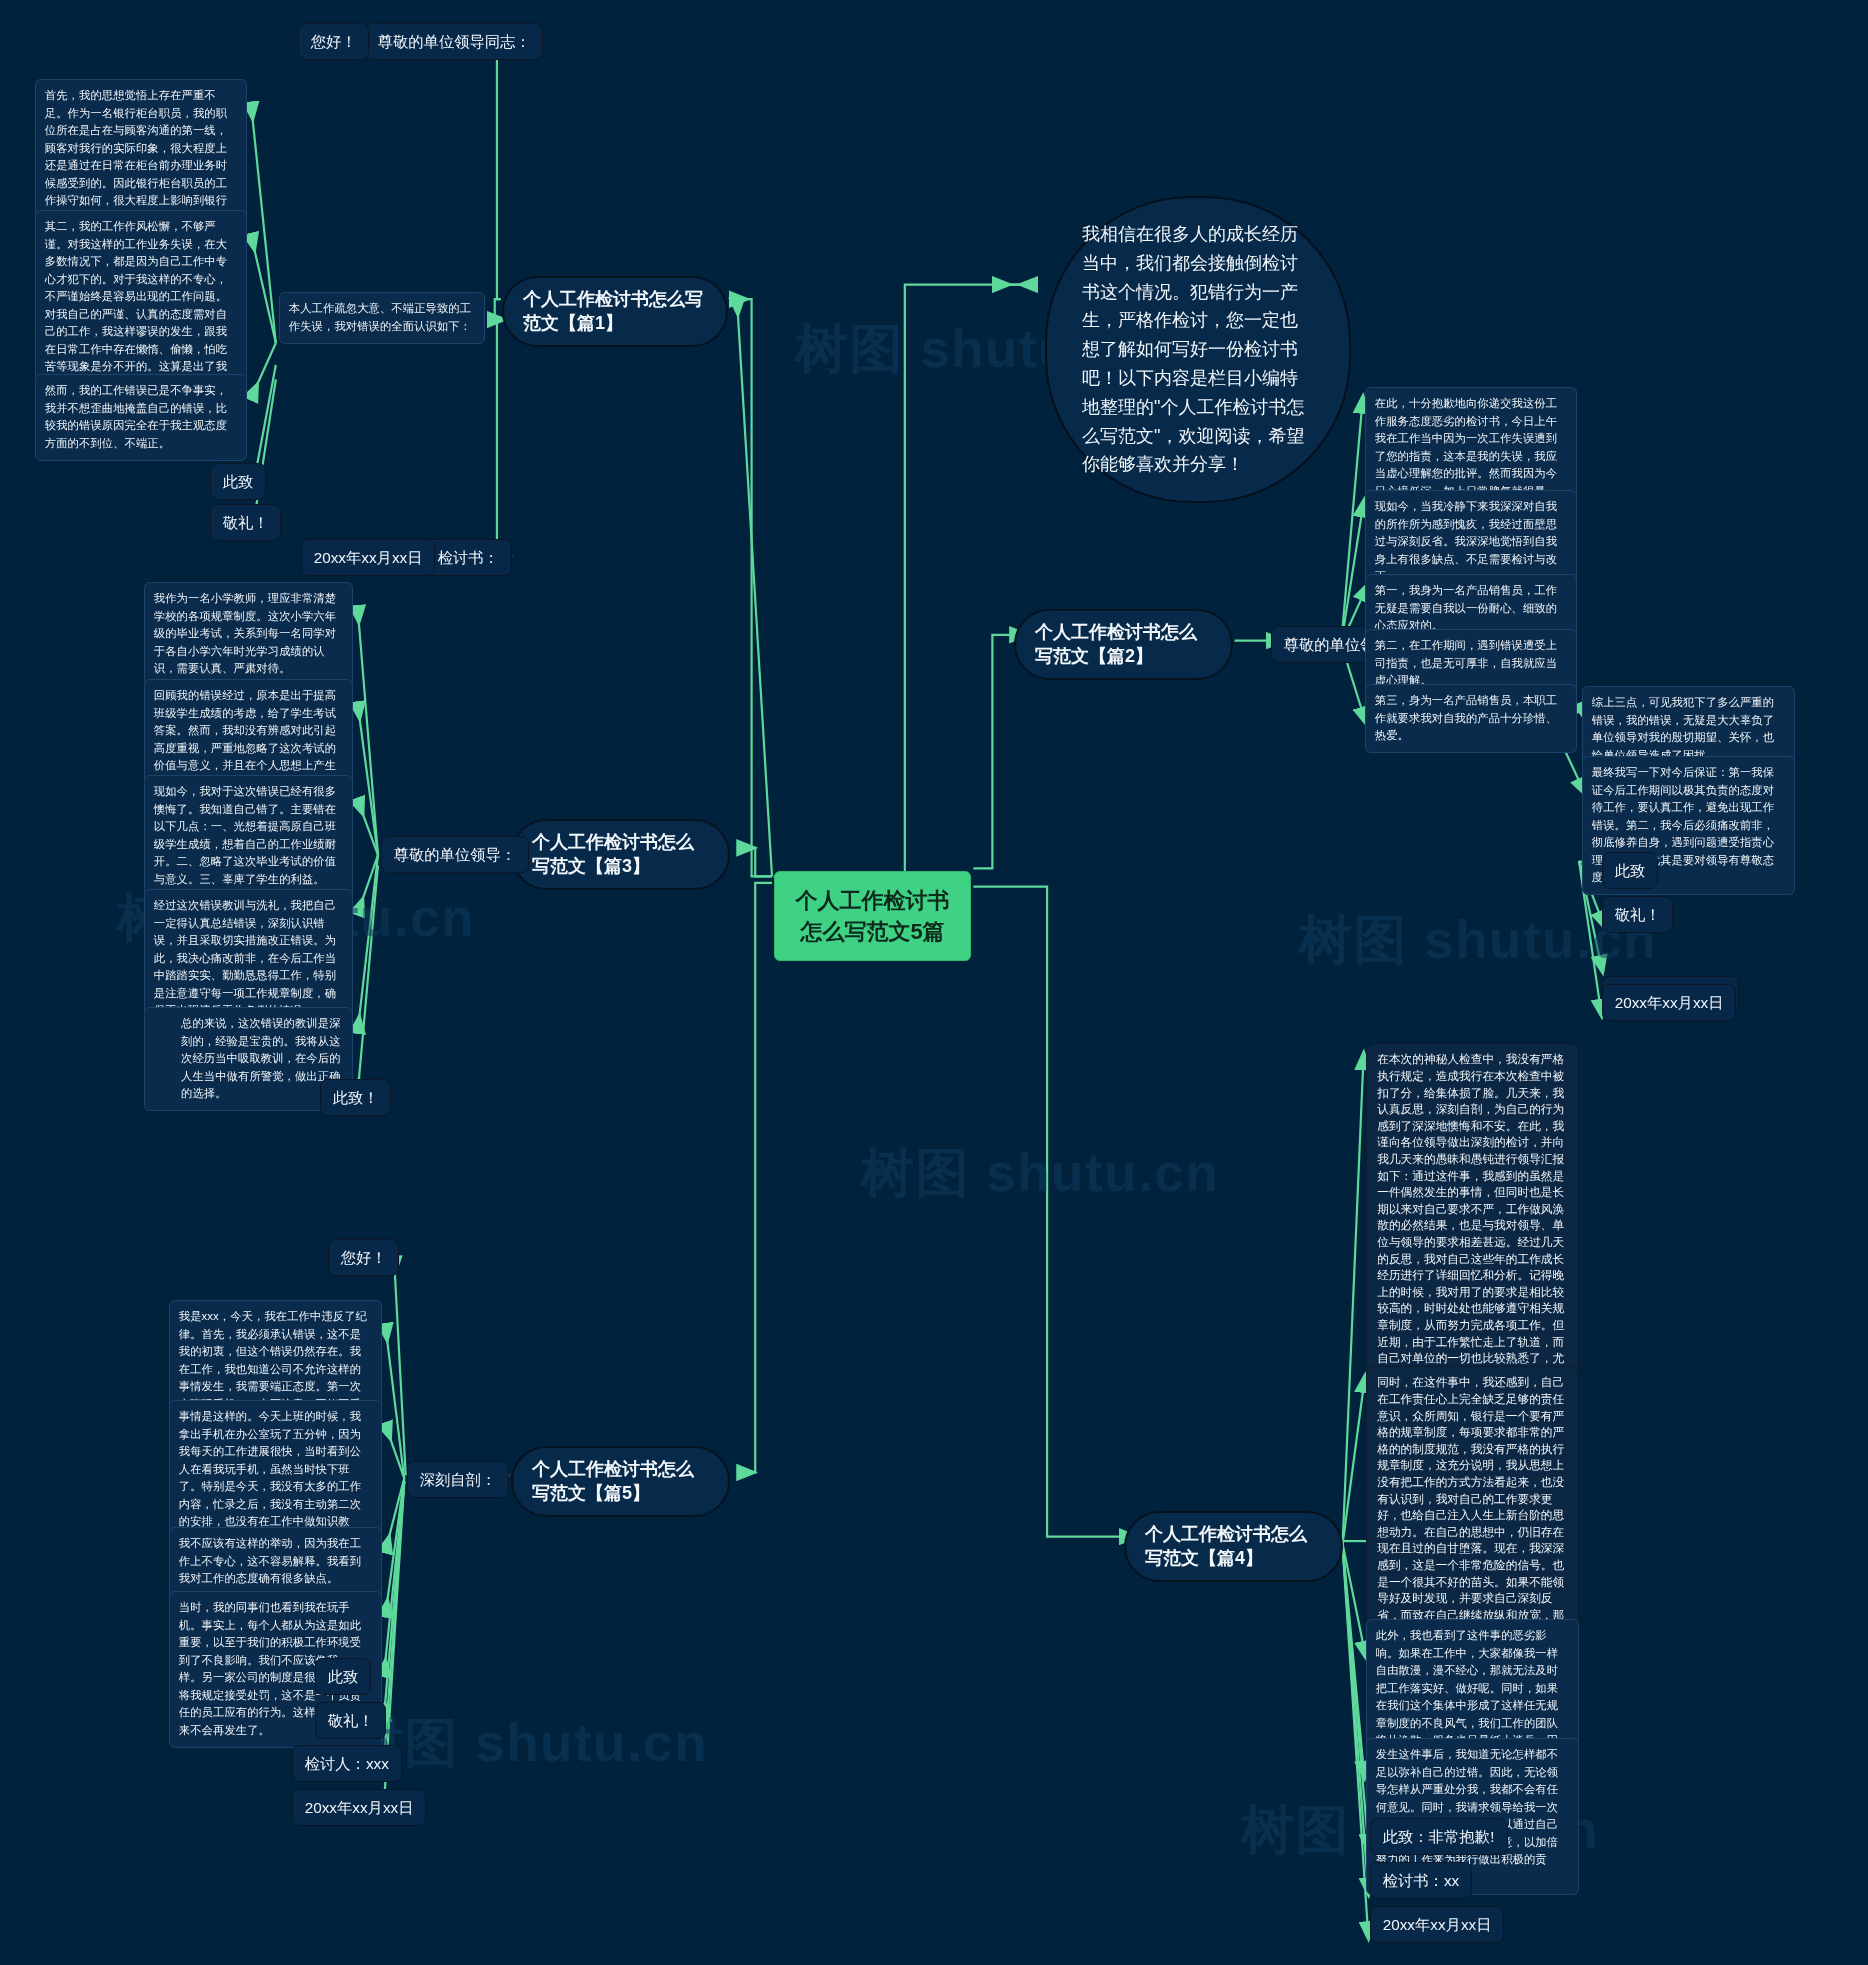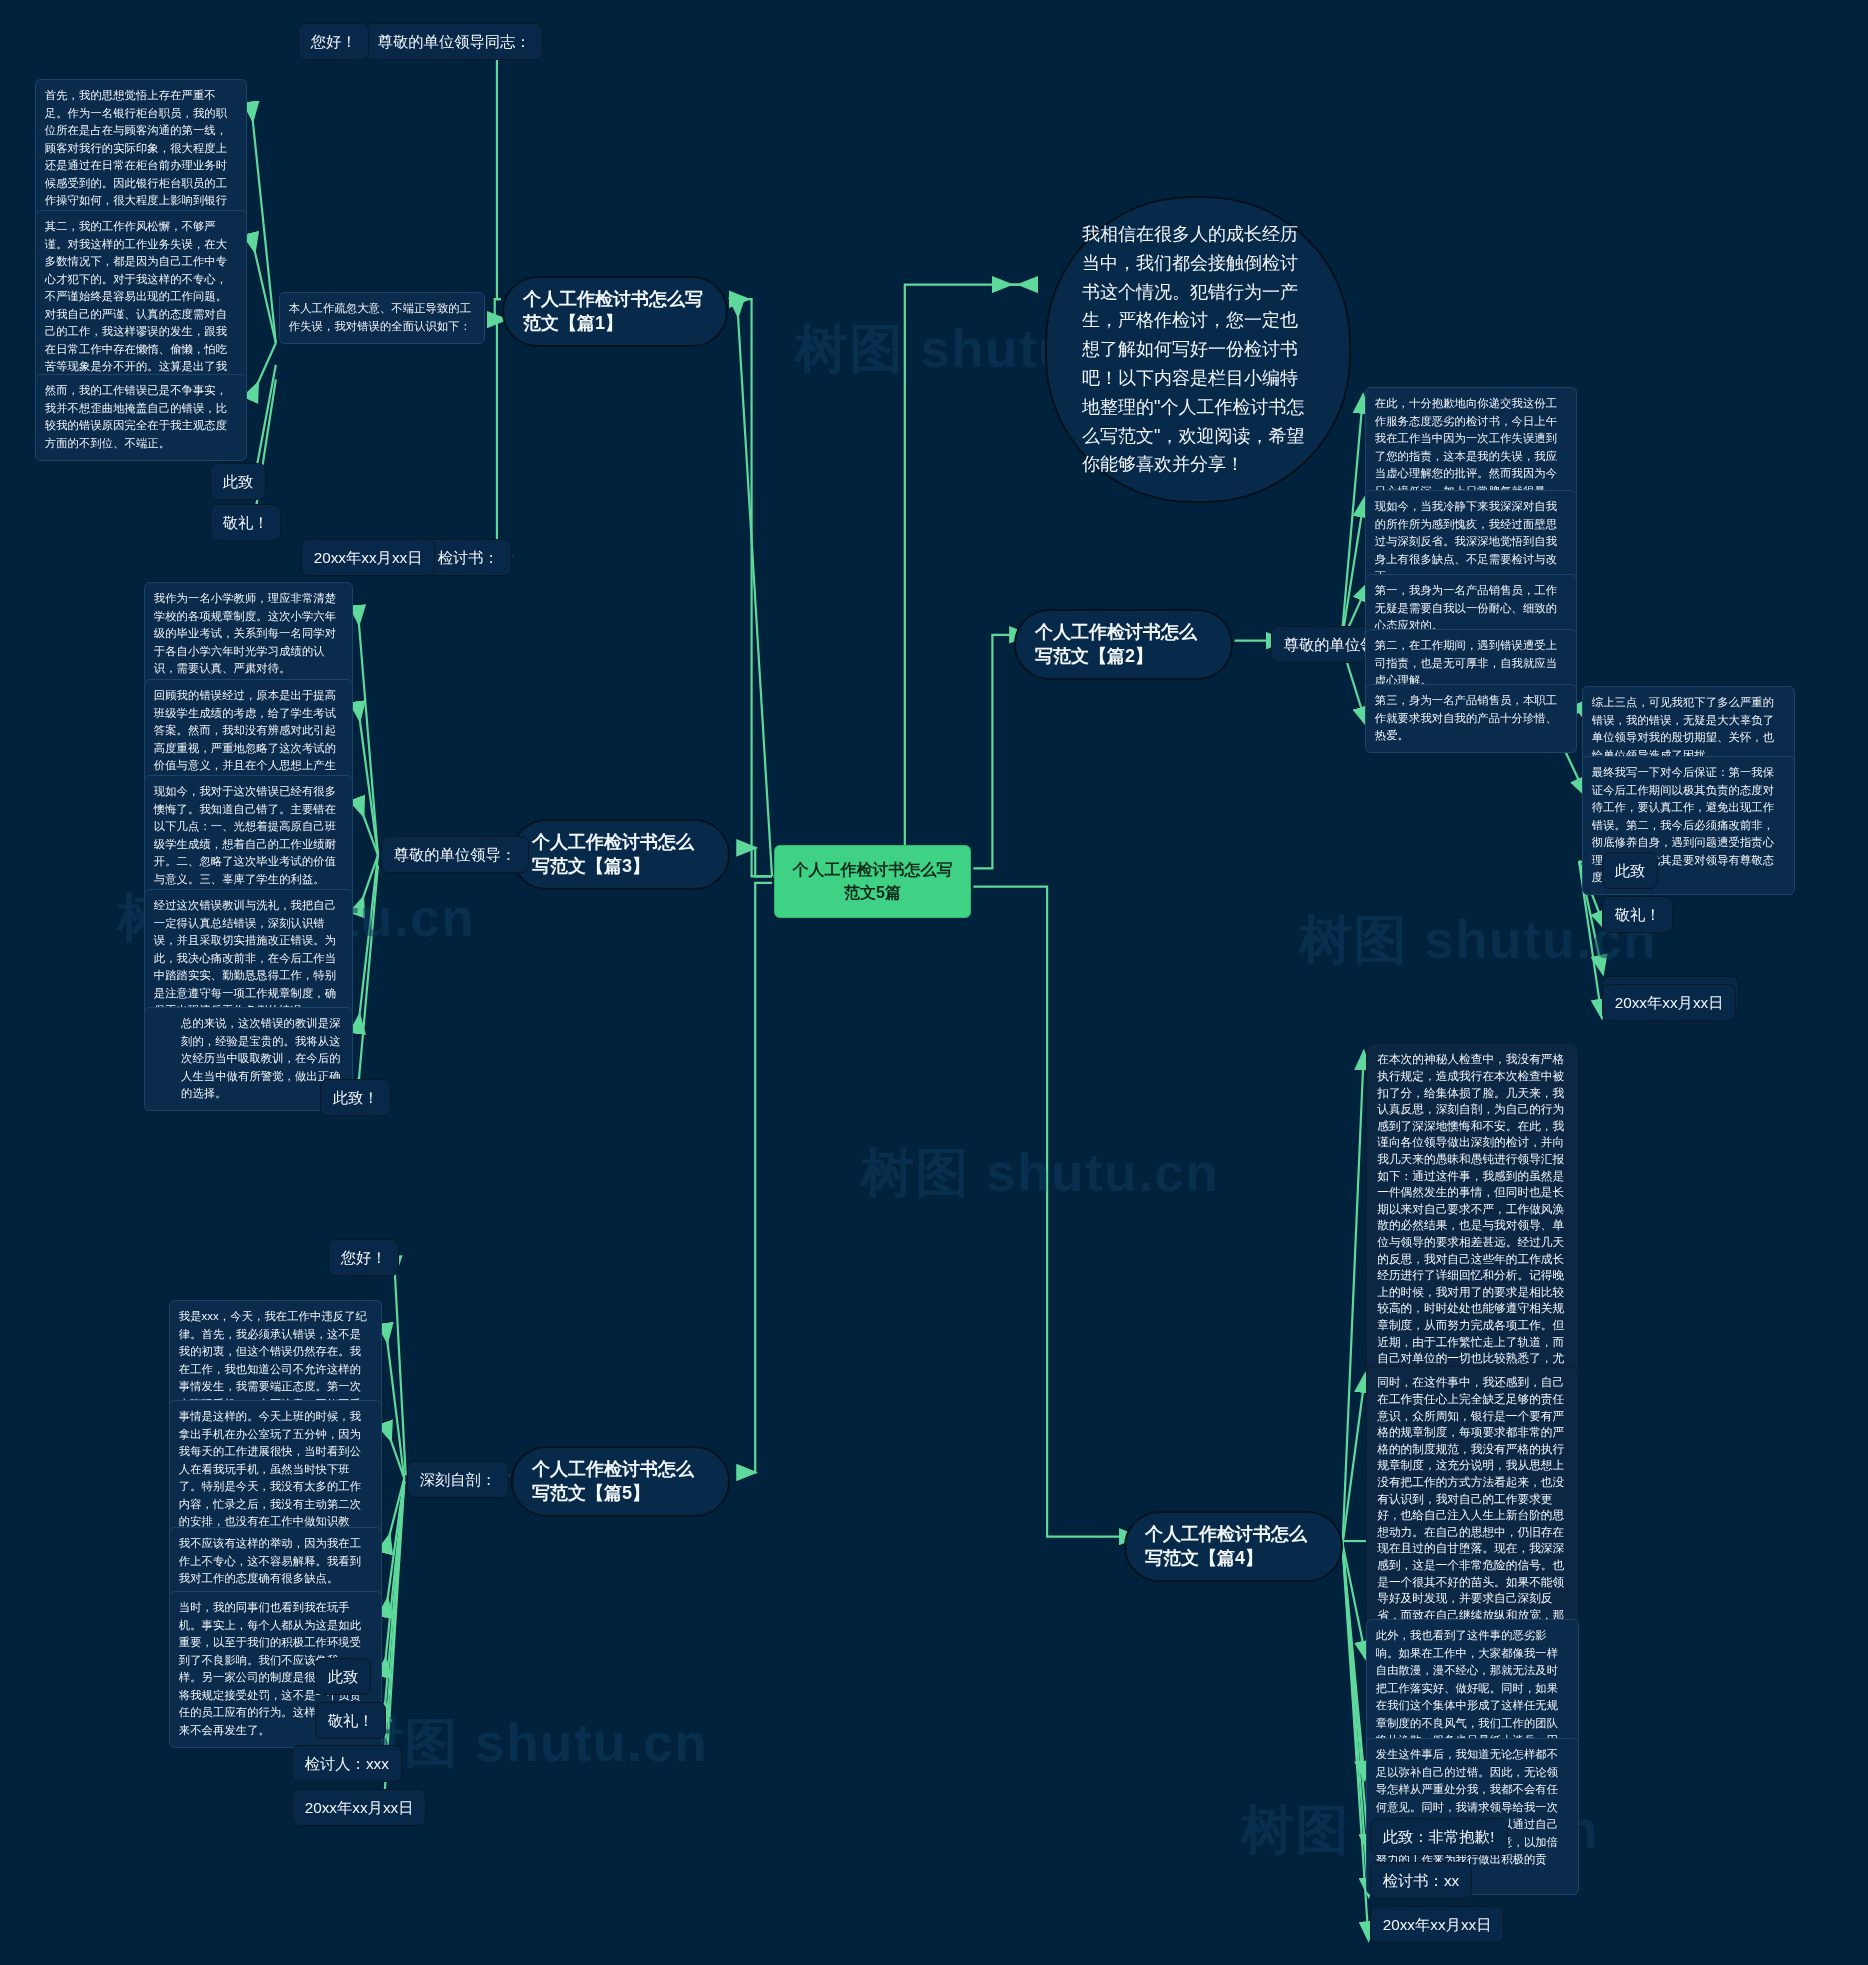--- a/index.html
+++ b/index.html
@@ -40,26 +40,27 @@
     border-radius: 8.8px;
     white-space: pre-wrap;
     word-break: break-all;
   }
 
   
   .root {
     background: #3fd184;
     border: 1.5px solid #2fb86f;
     color: #0d2b1c;
-    font-size: 16px;
+    font-size: 22px;
     font-weight: 700;
     text-align: center;
     justify-content: center;
     border-radius: 5.8px;
     padding: 13px 10.2px;
+    margin-top: 26px;
   }
 
   
   .branch {
     background: #07294a;
     border: 2.2px solid #05131f;
     border-radius: 44px;
     font-size: 18px;
     font-weight: 600;
     padding: 10.2px 19px;

